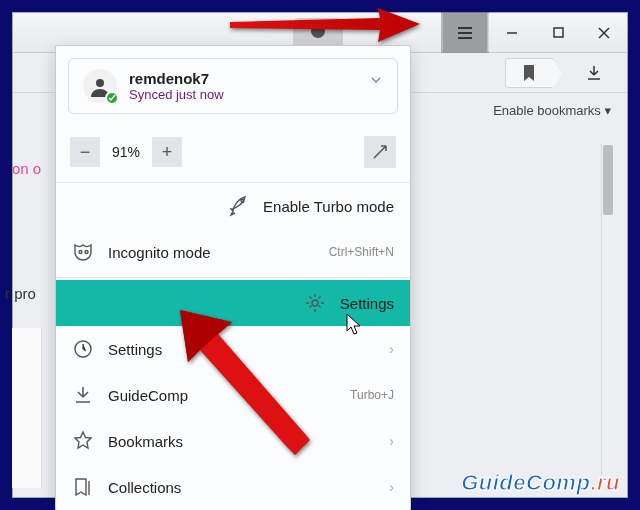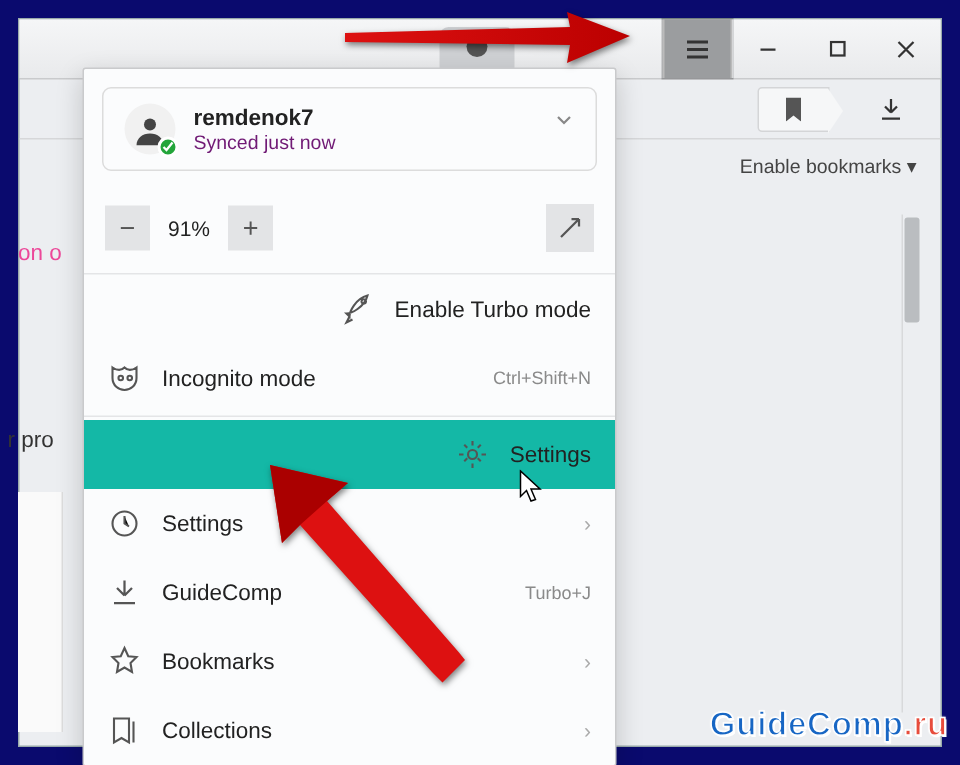--- a/index.html
+++ b/index.html
@@ -54,21 +54,21 @@
 
   
   .arrow { position:absolute; filter:drop-shadow(1px 2px 2px rgba(0,0,0,.5)); pointer-events:none;}
   .arrow1 { left:230px; top:8px; }
   .arrow2 { left:160px; top:300px; }
 
   
   .cursor { position:absolute; left:346px; top:313px; pointer-events:none;}
 
   
-  .wm { position:absolute; right:8px; bottom:14px; font-weight:800; font-size:22px; letter-spacing:.5px; color:#1766c4; -webkit-text-stroke:1px #fff; text-shadow:0 0 2px #fff, 1px 1px 0 #fff;}
+  .wm { position:absolute; right:20px; bottom:14px; font-weight:800; font-style:italic; font-size:22px; letter-spacing:.5px; color:#1766c4; -webkit-text-stroke:1px #fff; text-shadow:0 0 2px #fff, 1px 1px 0 #fff;}
   .wm .tld{ color:#e74c3c;}
 
   
   .scroll { position:absolute; right:14px; top:130px; bottom:22px; width:12px; background:#eceef1; border-left:1px solid #d8d9db;}
   .thumb { width:10px; margin:0 auto; height:70px; background:#babdc0; border-radius:2px; margin-top:2px;}
 </style>
 </head>
 <body>
 
 <div class="frame">

